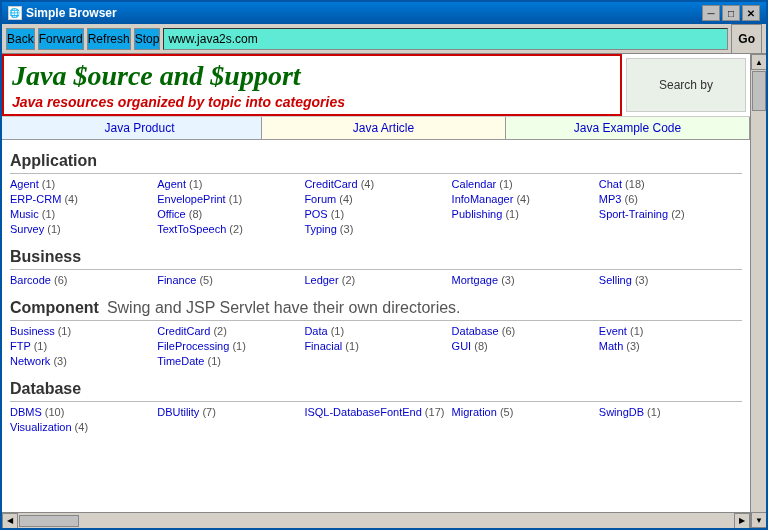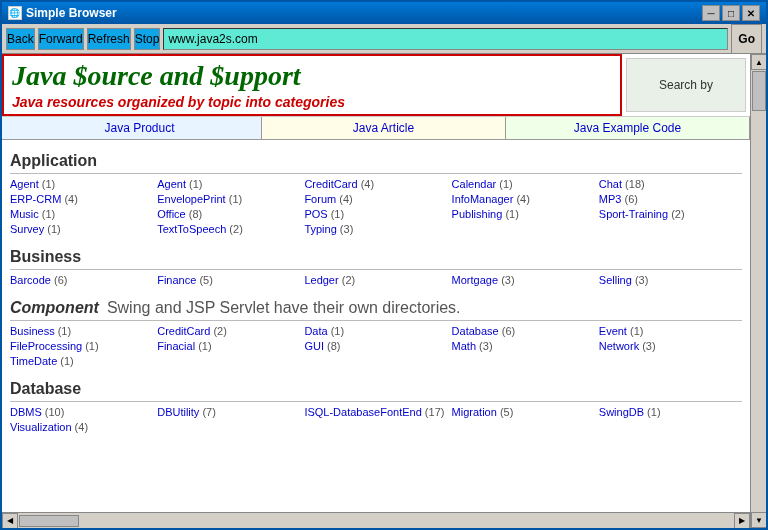--- a/index.html
+++ b/index.html
@@ -139,29 +139,30 @@
             <span class="section-title" style="border-bottom: none;">Business</span>
           </div>
           <div class="items-grid">
             <div><a class="item-link" href="#">Barcode</a><span class="item-count"> (6)</span></div>
             <div><a class="item-link" href="#">Finance</a><span class="item-count"> (5)</span></div>
             <div><a class="item-link" href="#">Ledger</a><span class="item-count"> (2)</span></div>
             <div><a class="item-link" href="#">Mortgage</a><span class="item-count"> (3)</span></div>
             <div><a class="item-link" href="#">Selling</a><span class="item-count"> (3)</span></div>
           </div>
           <div style="display: flex; align-items: baseline; border-bottom: 1px solid rgb(187, 187, 187); margin-bottom: 3px; margin-top: 6px;">
-            <span class="section-title" style="border-bottom: none; font-style: italic;">Component</span>
+            <span class="section-title" style="border-bottom: none;">Component</span>
             <span class="section-note">Swing and JSP Servlet have their own directories.</span>
           </div>
           <div class="items-grid">
             <div><a class="item-link" href="#">Business</a><span class="item-count"> (1)</span></div>
             <div><a class="item-link" href="#">CreditCard</a><span class="item-count"> (2)</span></div>
             <div><a class="item-link" href="#">Data</a><span class="item-count"> (1)</span></div>
             <div><a class="item-link" href="#">Database</a><span class="item-count"> (6)</span></div>
             <div><a class="item-link" href="#">Event</a><span class="item-count"> (1)</span></div>
+            <div><a class="item-link" href="#">FTP</a><span class="item-count"> (1)</span></div>
             <div><a class="item-link" href="#">FileProcessing</a><span class="item-count"> (1)</span></div>
             <div><a class="item-link" href="#">Finacial</a><span class="item-count"> (1)</span></div>
             <div><a class="item-link" href="#">GUI</a><span class="item-count"> (8)</span></div>
             <div><a class="item-link" href="#">Math</a><span class="item-count"> (3)</span></div>
             <div><a class="item-link" href="#">Network</a><span class="item-count"> (3)</span></div>
             <div><a class="item-link" href="#">TimeDate</a><span class="item-count"> (1)</span></div>
             <div></div>
             <div></div>
             <div></div>
           </div>

